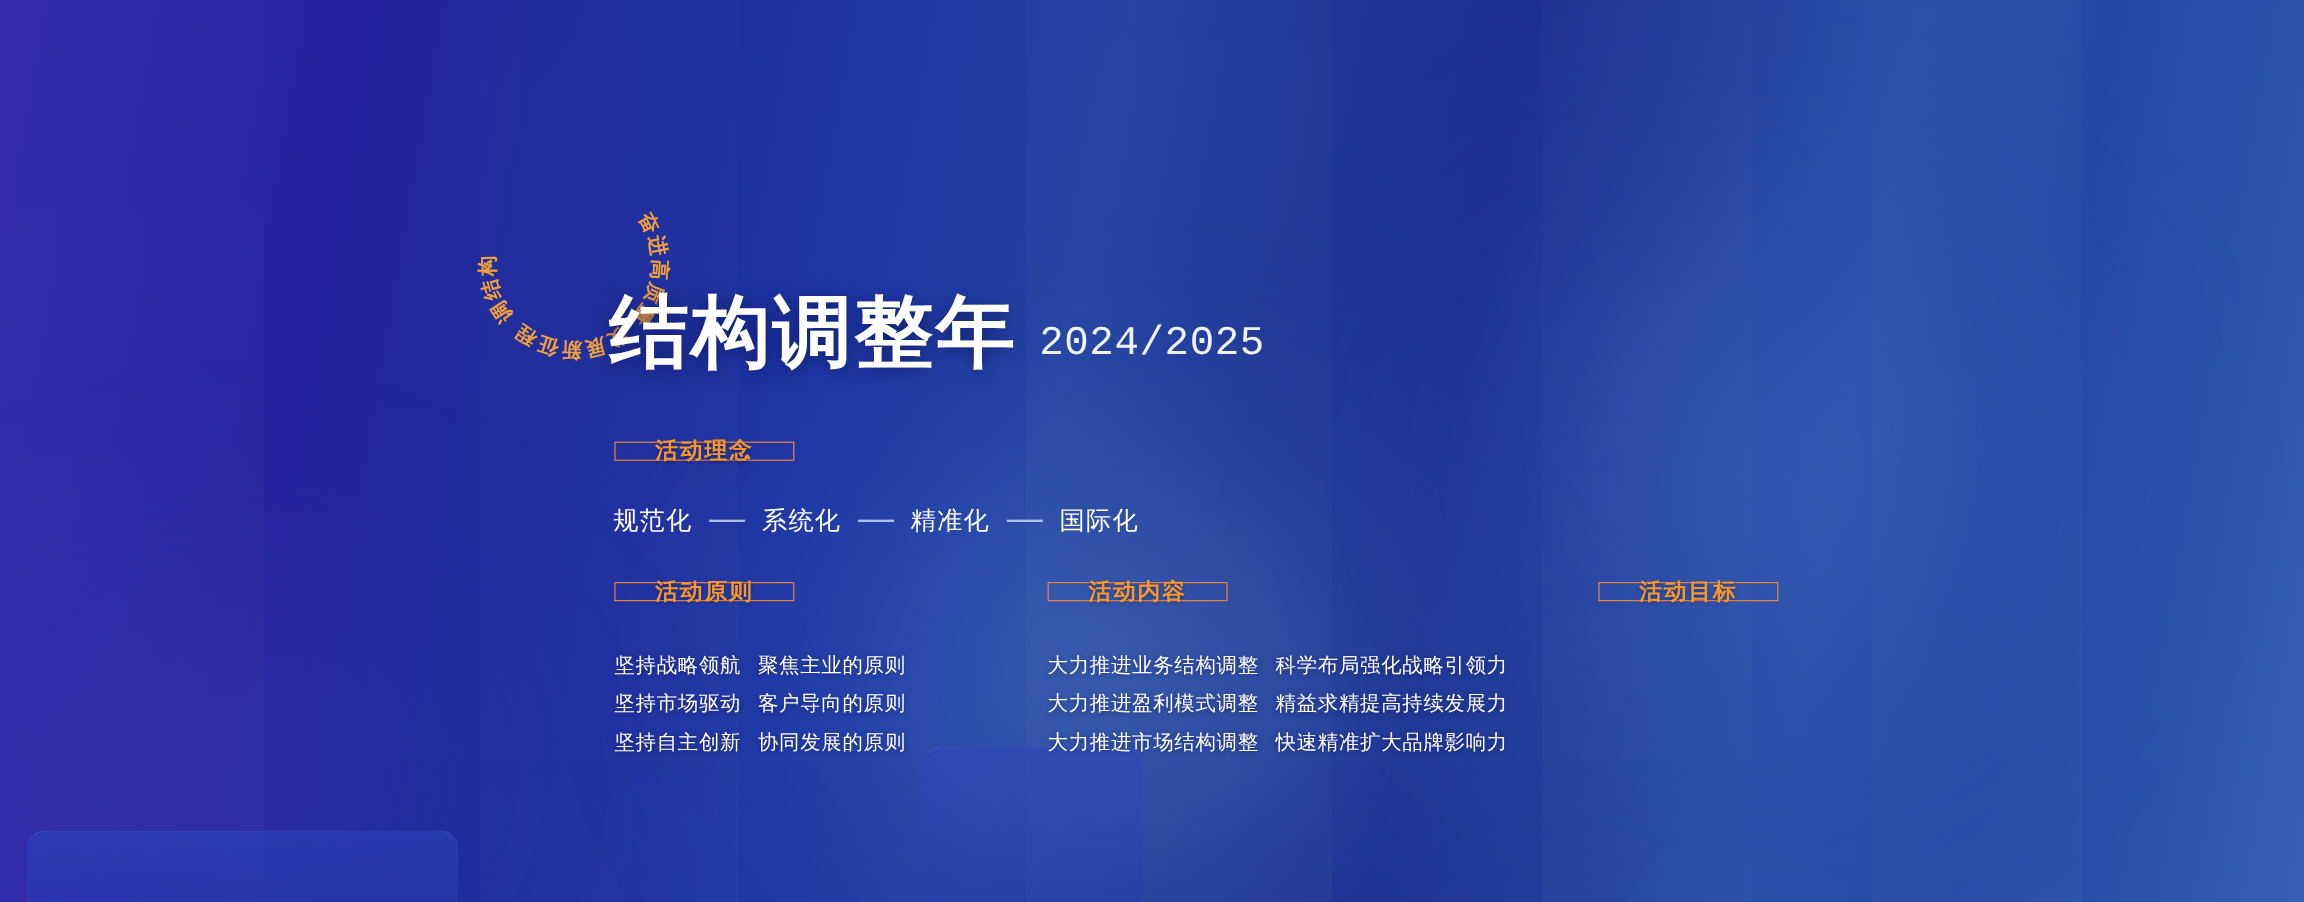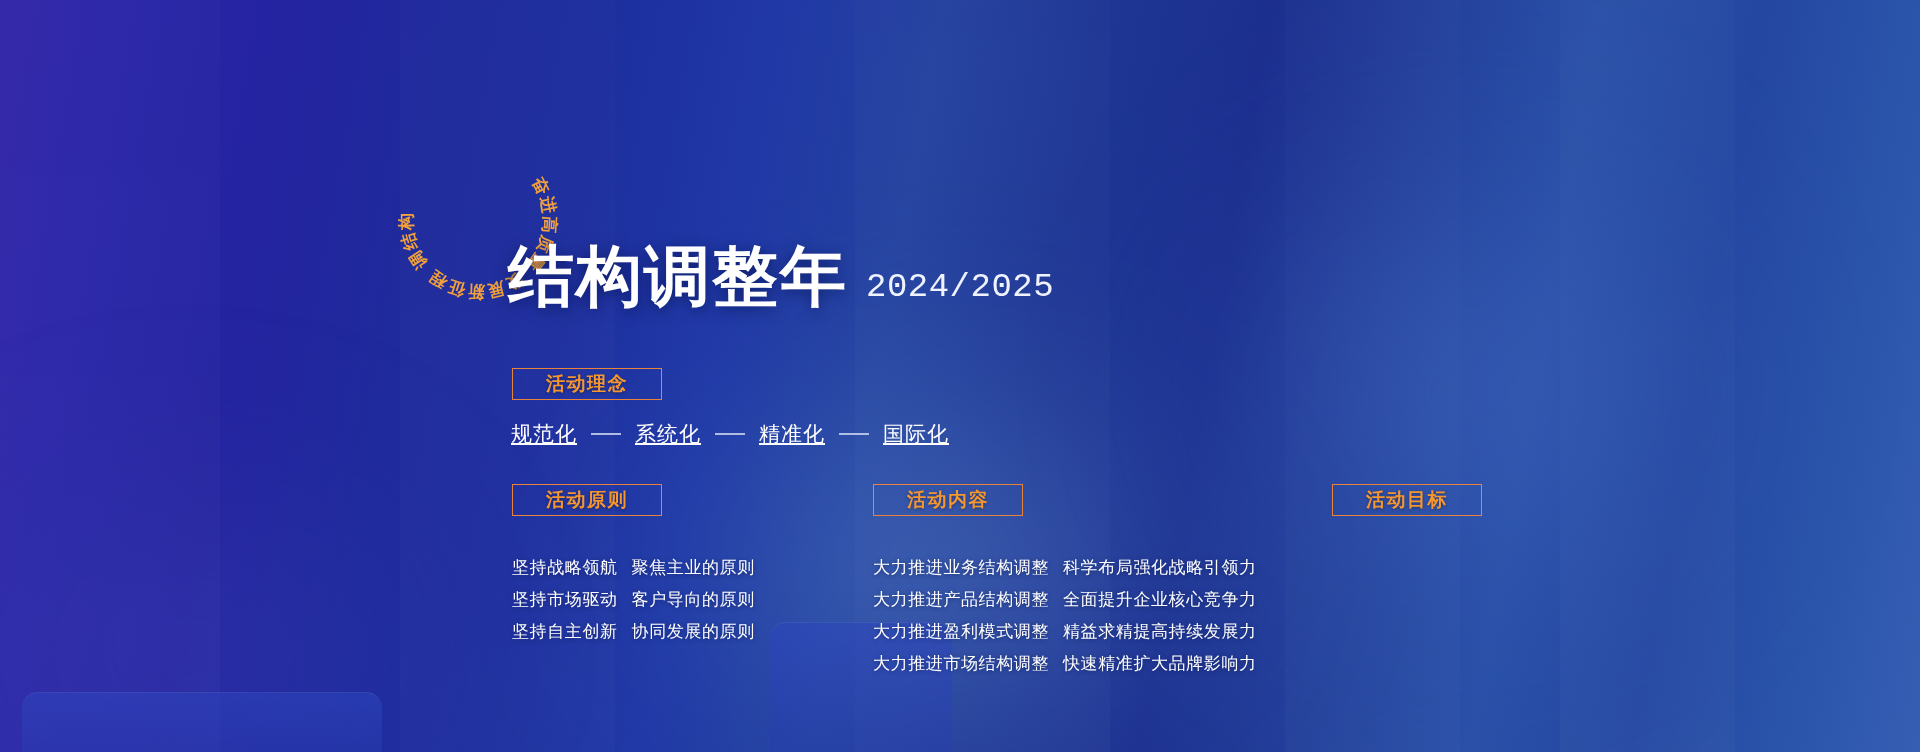--- a/index.html
+++ b/index.html
@@ -117,21 +117,21 @@
     padding-bottom: 5px;
     font-family: Liberation Mono, monospace;
   }
 
   
   .badge {
     display: inline-flex;
     align-items: center;
     justify-content: center;
     box-sizing: border-box;
-    height: 32px;
+    height: 16px;
     min-width: 150px;
     padding: 0 16px;
     border: 1px solid #e8833c;
     color: #f5962f;
     font-size: 19px;
     font-weight: 800;
     letter-spacing: 1.5px;
     text-shadow: 0 1px 3px rgba(0,0,0,.35);
   }
 
@@ -141,21 +141,20 @@
     position: absolute;
     left: 511px;
     top: 420px;
     display: flex;
     align-items: center;
     gap: 14px;
     color: #ffffff;
     font-size: 21px;
     letter-spacing: 1px;
     white-space: nowrap;
-    text-decoration: underline;
   }
   .dash {
     display: inline-block;
     width: 30px;
     height: 1.5px;
     background: #c8d4ef;
     opacity: .85;
   }
 
   .cols { position: absolute; left: 0; top: 484px; width: 100%; }
@@ -256,24 +255,20 @@
       </div>
 
       <div class="col col-1">
         <div class="badge">活动内容</div>
         <div class="col-lines">
           <div class="line">
             <span class="seg">大力推进业务结构调整</span>
             <span class="seg">科学布局强化战略引领力</span>
           </div>
           <div class="line">
-            <span class="seg">大力推进产品结构调整</span>
-            <span class="seg">全面提升企业核心竞争力</span>
-          </div>
-          <div class="line">
             <span class="seg">大力推进盈利模式调整</span>
             <span class="seg">精益求精提高持续发展力</span>
           </div>
           <div class="line">
             <span class="seg">大力推进市场结构调整</span>
             <span class="seg">快速精准扩大品牌影响力</span>
           </div>
         </div>
       </div>
 

